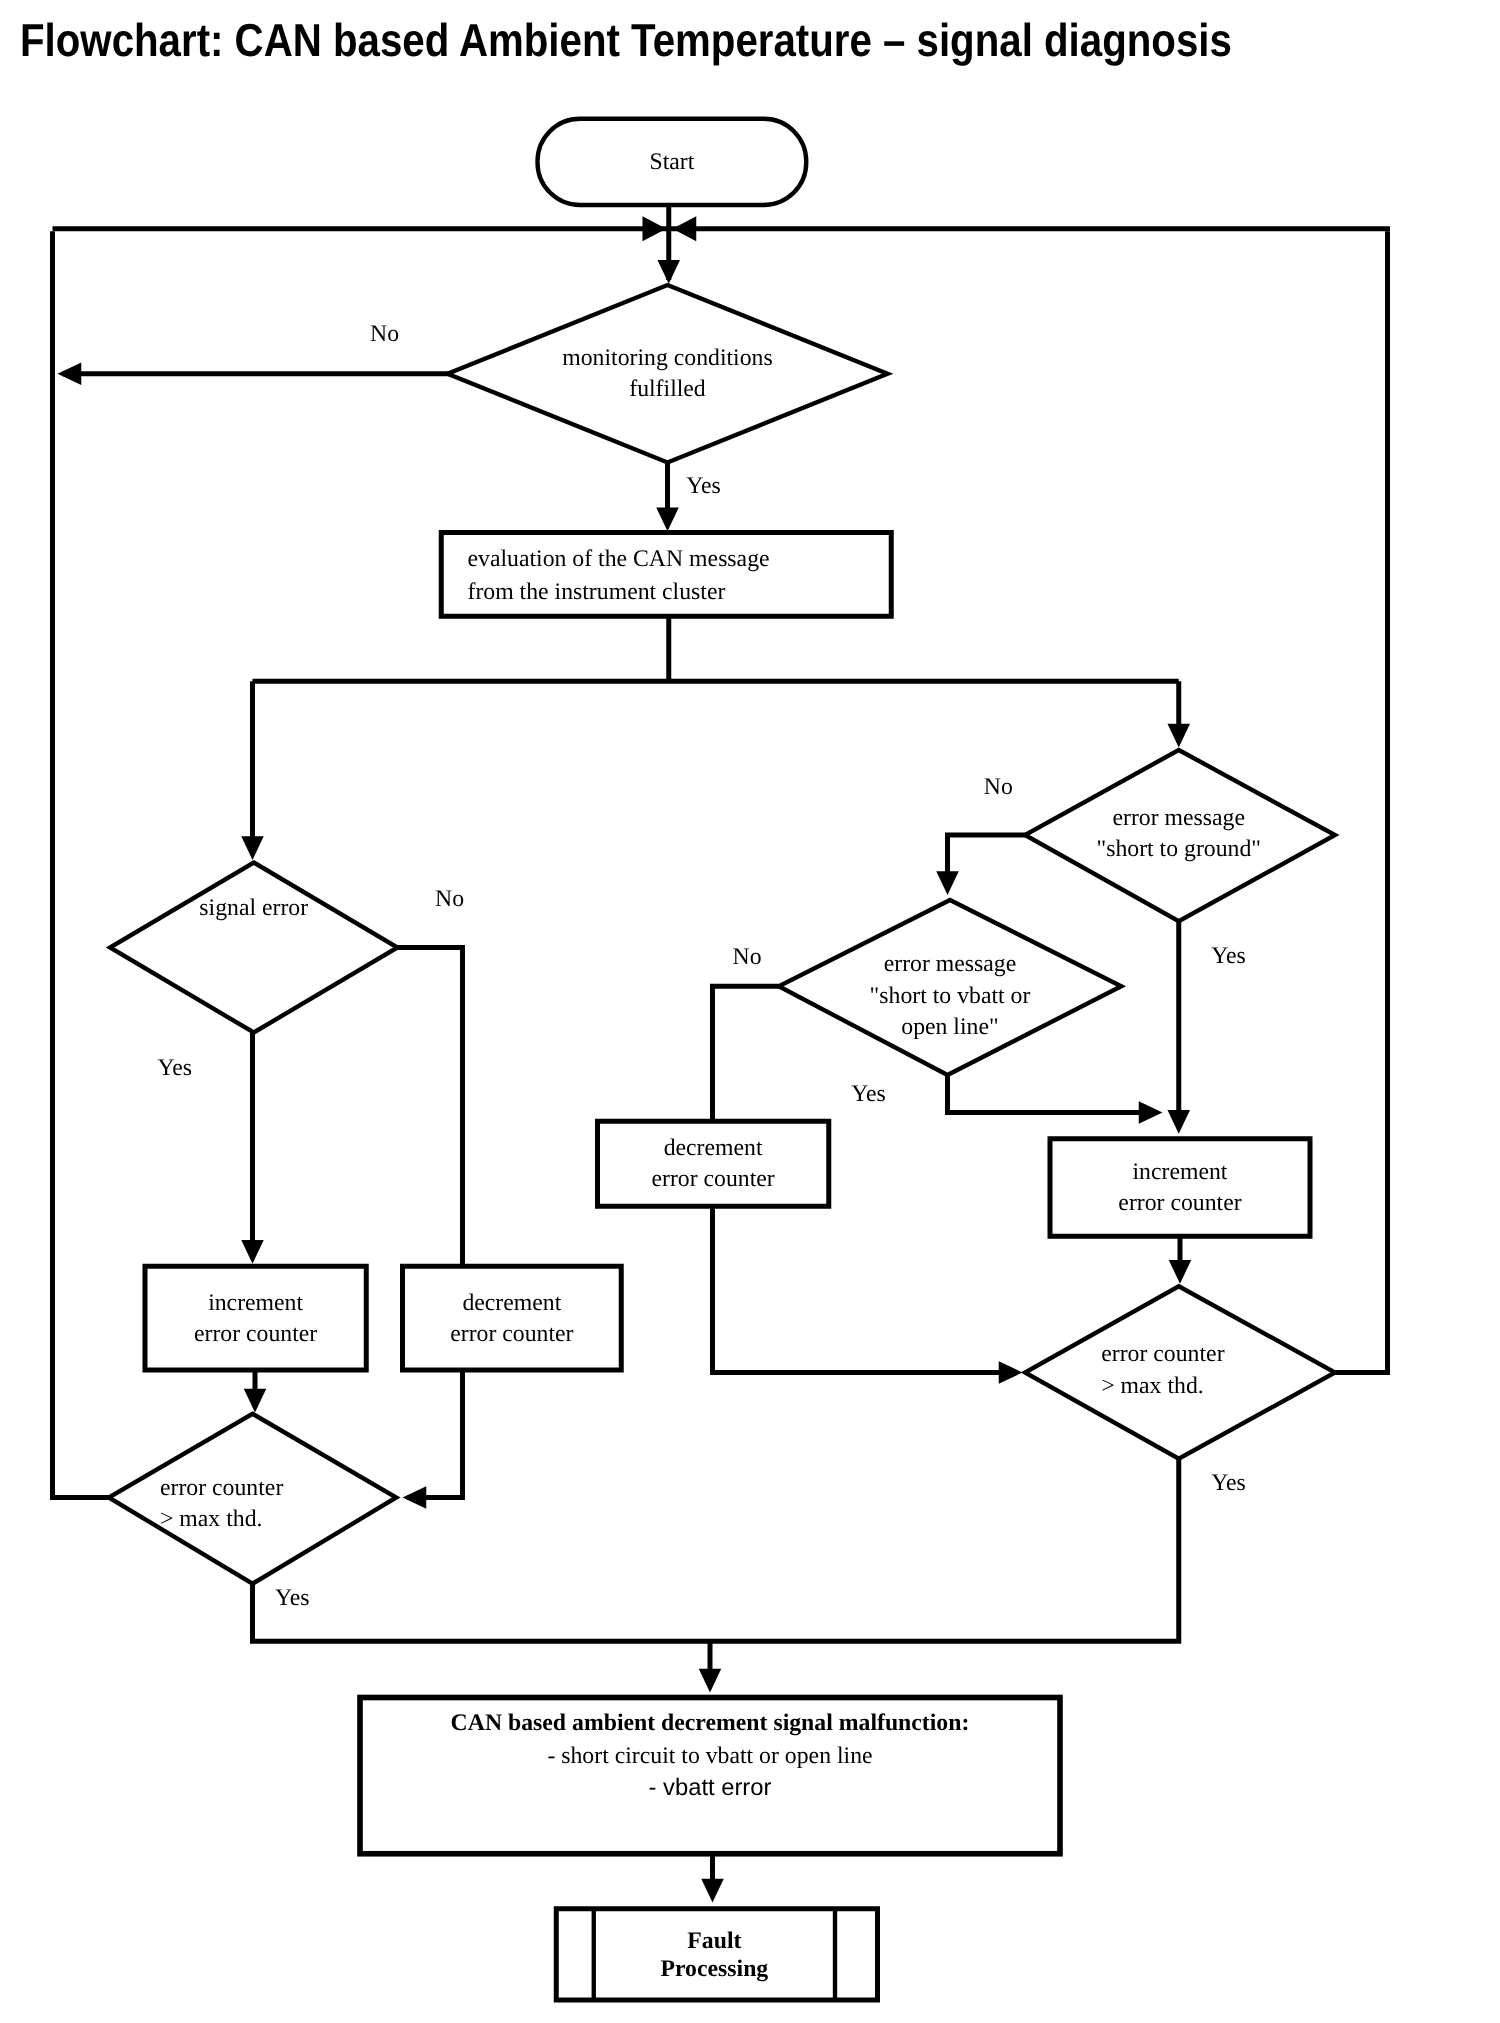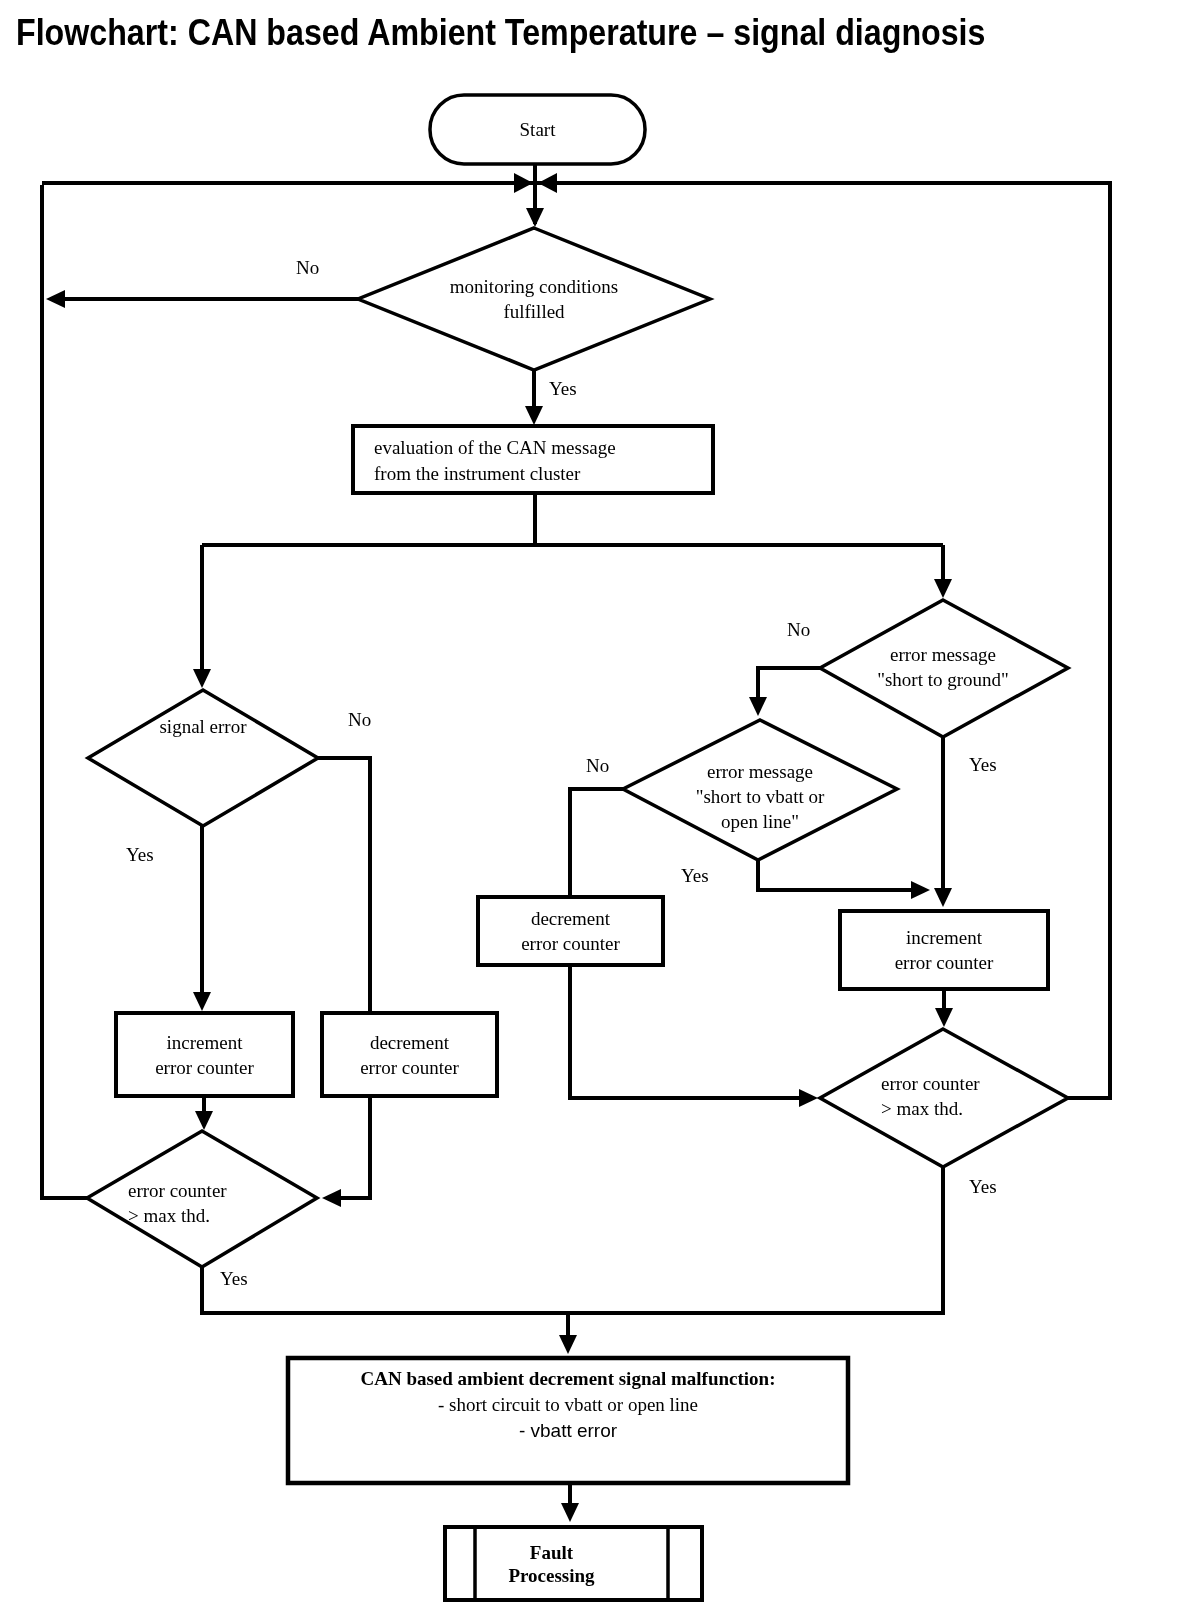--- a/index.html
+++ b/index.html
@@ -136,21 +136,21 @@
 
   <div class="lbl" style="left:881px;top:1071px;width:140px;text-align:left;">error counter
 &gt; max thd.</div>
 
   <div class="malf">
     <div class="t">CAN based ambient decrement signal malfunction:</div>
     <div class="it">- short circuit to vbatt or open line</div>
     <div class="it sans">- vbatt error</div>
   </div>
 
-  <div class="lbl center bold" style="left:455px;top:1527px;width:193px;height:73px;line-height:23px;">Fault
+  <div class="lbl center bold" style="left:475px;top:1527px;width:193px;height:73px;line-height:23px;">Fault
 Processing</div>
 
   <div class="edge-lbl" style="left:296px;top:257px;">No</div>
   <div class="edge-lbl" style="left:549px;top:378px;">Yes</div>
   <div class="edge-lbl" style="left:348px;top:709px;">No</div>
   <div class="edge-lbl" style="left:126px;top:844px;">Yes</div>
   <div class="edge-lbl" style="left:220px;top:1268px;">Yes</div>
   <div class="edge-lbl" style="left:787px;top:619px;">No</div>
   <div class="edge-lbl" style="left:969px;top:754px;">Yes</div>
   <div class="edge-lbl" style="left:586px;top:755px;">No</div>

